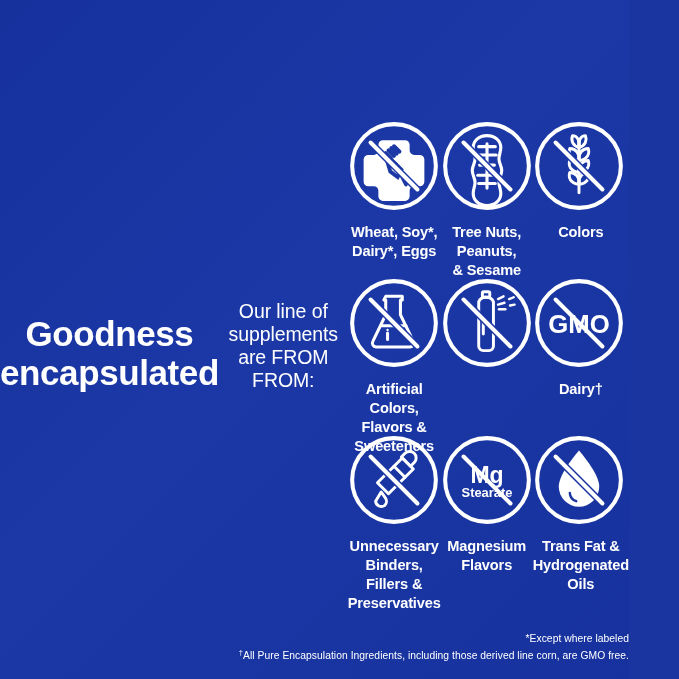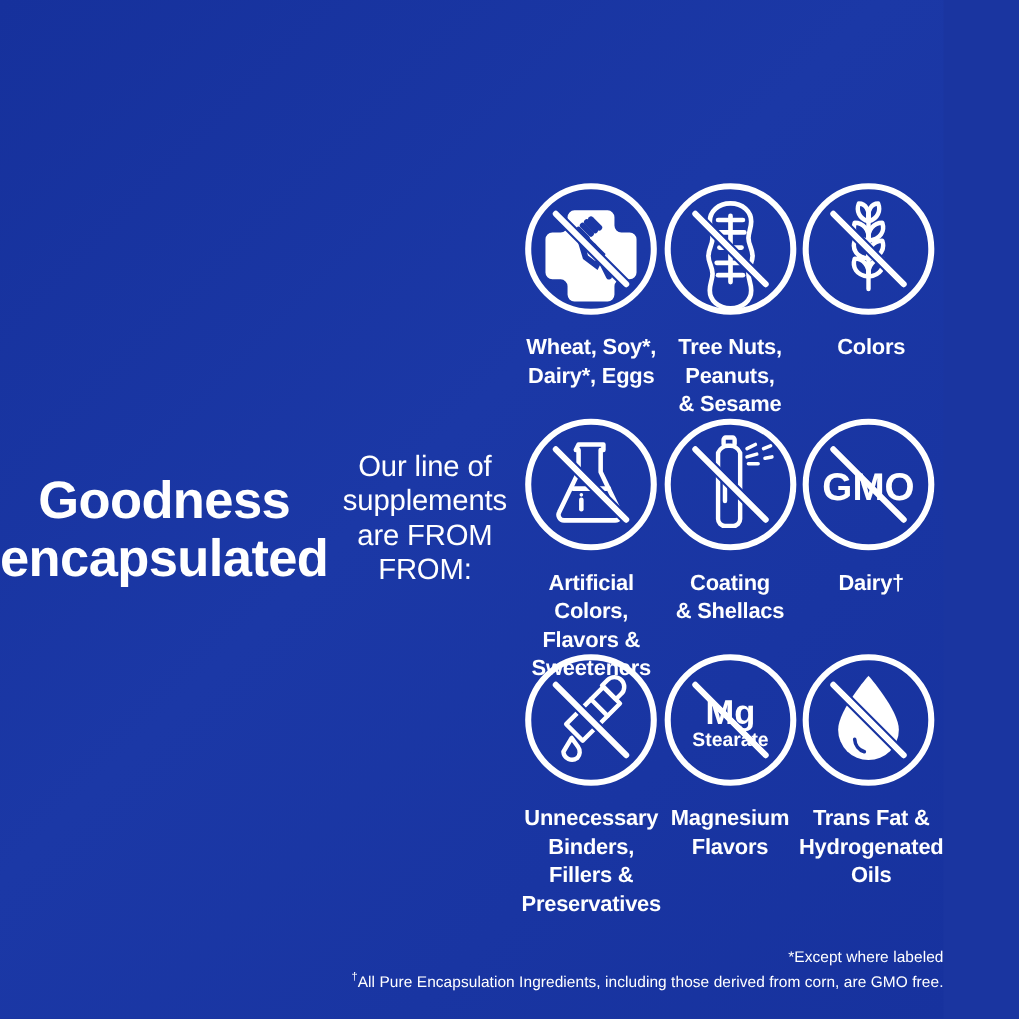--- a/index.html
+++ b/index.html
@@ -222,22 +222,20 @@
               <line x1="62" y1="24" x2="68" y2="21"></line>
               <line x1="62" y1="30" x2="69" y2="28"></line>
               <line x1="63" y1="35" x2="70" y2="35"></line>
               <line x1="74" y1="24" x2="79" y2="22"></line>
               <line x1="75" y1="31" x2="80" y2="30"></line>
             </g>
           </g>
           <line x1="24.5" y1="24.5" x2="75.5" y2="75.5" stroke="#ffffff" stroke-width="4.4" stroke-linecap="round"></line>
         </svg>
       </div>
-      <div class="caption">Coating
-&amp; Shellacs</div>
     </div>
 
     <div class="cell">
       <div class="icon-wrap">
         <svg viewBox="0 0 100 100" aria-hidden="true">
           <defs>
             <mask id="m6">
               <rect x="0" y="0" width="100" height="100" fill="#fff"></rect>
               <line x1="24.5" y1="24.5" x2="75.5" y2="75.5" stroke="#000" stroke-width="8.5" stroke-linecap="round"></line>
             </mask>
@@ -310,16 +308,16 @@
         </svg>
       </div>
       <div class="caption">Trans Fat &amp;
 Hydrogenated Oils</div>
     </div>
 
   </div>
 
   <div class="footnotes">
     <div class="fn">*Except where labeled</div>
-    <div class="fn"><sup>†</sup><span>All Pure Encapsulation Ingredients, including those derived from corn, are GMO free.</span></div>
+    <div class="fn"><sup>†</sup><span>All Pure Encapsulation Ingredients, including those derived line corn, are GMO free.</span></div>
   </div>
 
 </div>
 
 </body></html>

